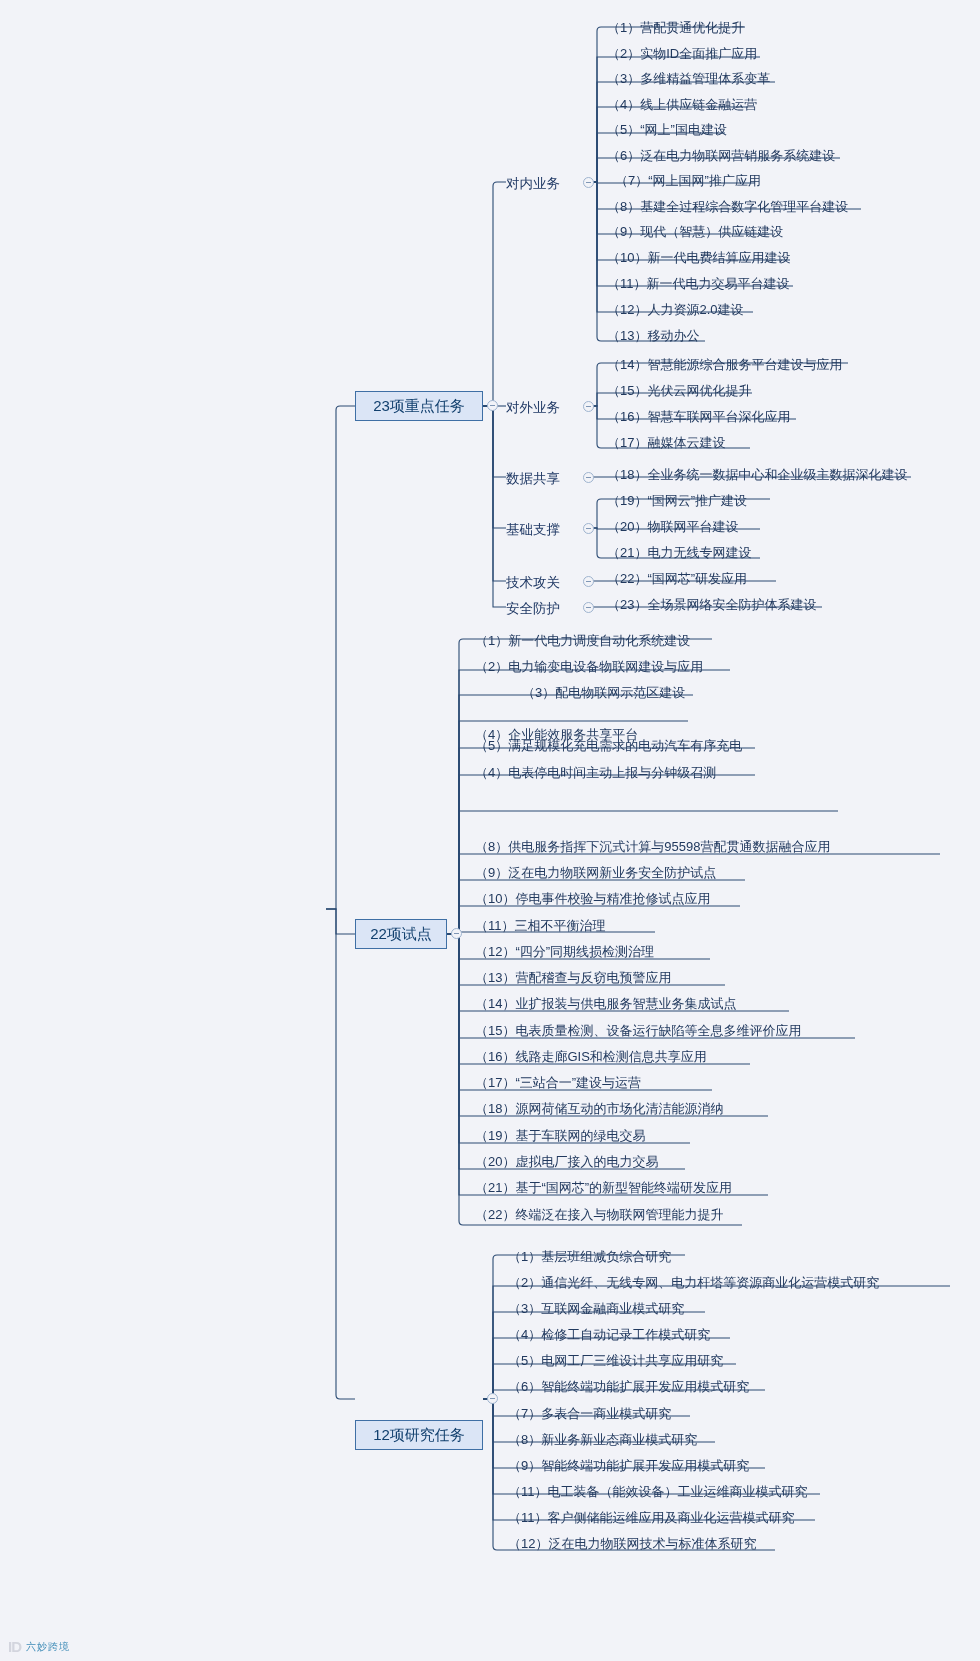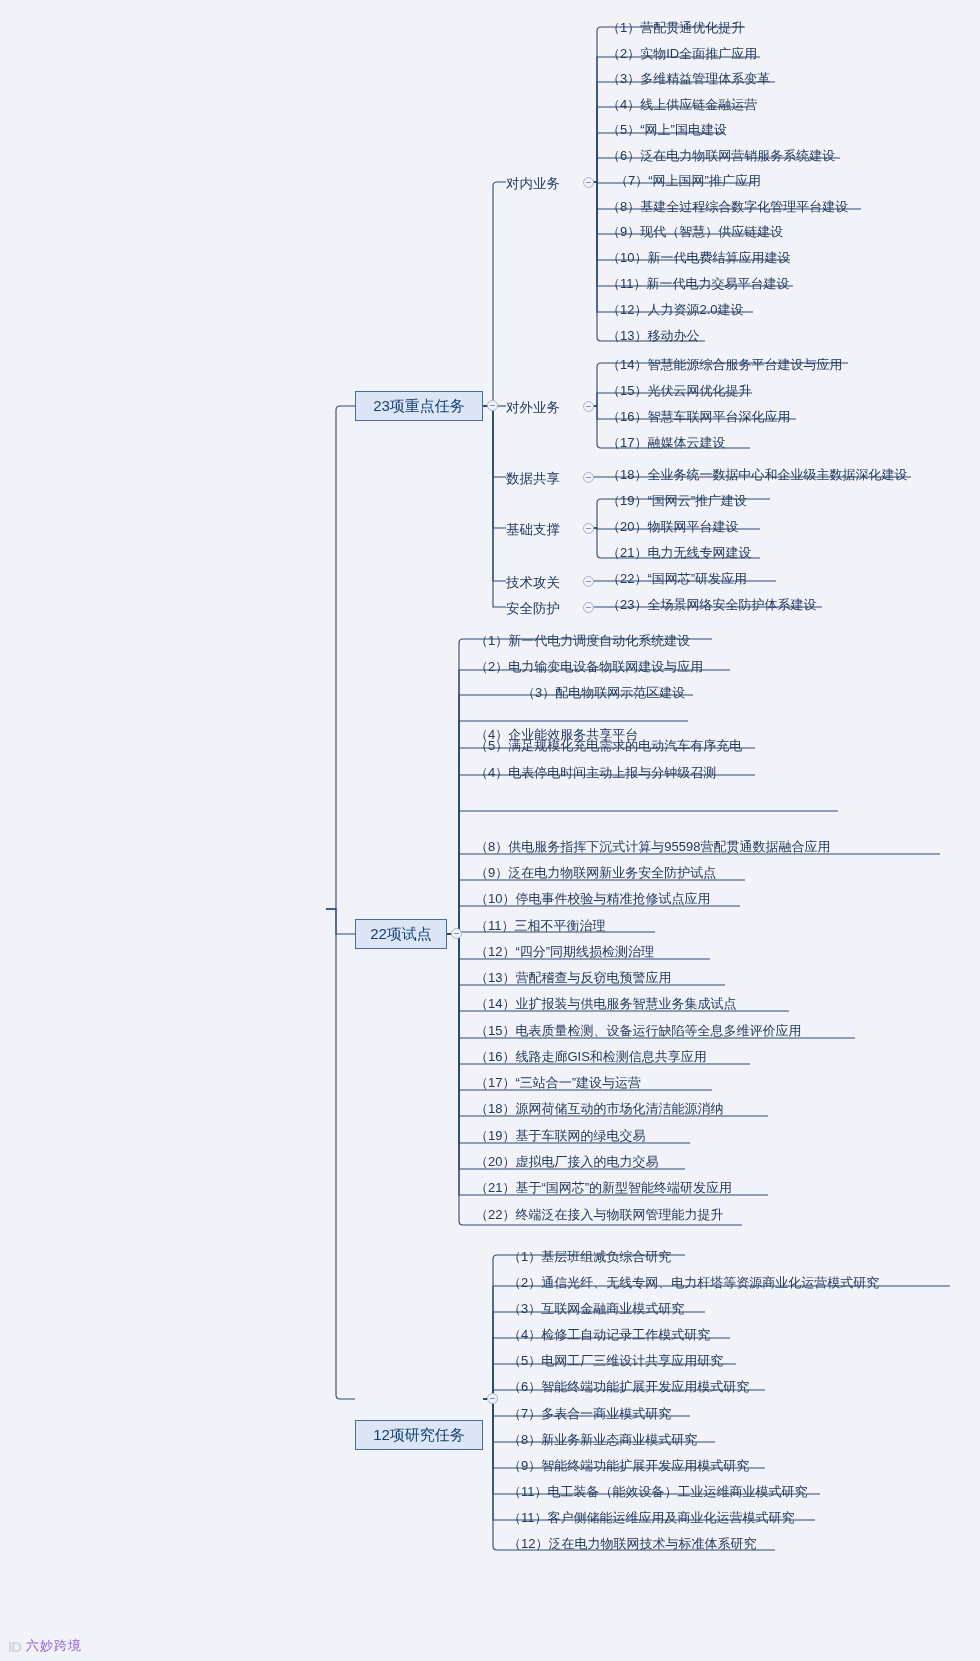--- a/index.html
+++ b/index.html
@@ -63,21 +63,21 @@
   }
 
   
   .watermark{
     position:absolute;left:8px;bottom:6px;display:flex;align-items:center;gap:5px;
     opacity:.75;
   }
   .watermark .mark{
     font-size:15px;color:#c9ccd6;font-weight:bold;letter-spacing:-1px;
   }
-  .watermark .wm-text{font-size:13px;color:#6d28d9;letter-spacing:1px;}
+  .watermark .wm-text{font-size:10px;color:#0369a1;letter-spacing:1px;}
 </style>
 </head>
 <body>
 
 <div id="canvas">
 
   <svg id="wires" viewBox="0 0 980 1661">
     <g fill="none" stroke="#2b4a73" stroke-width="1.1">
 
       <path d="M326 909 H336 V410 Q336 406 340 406 H355"></path>

